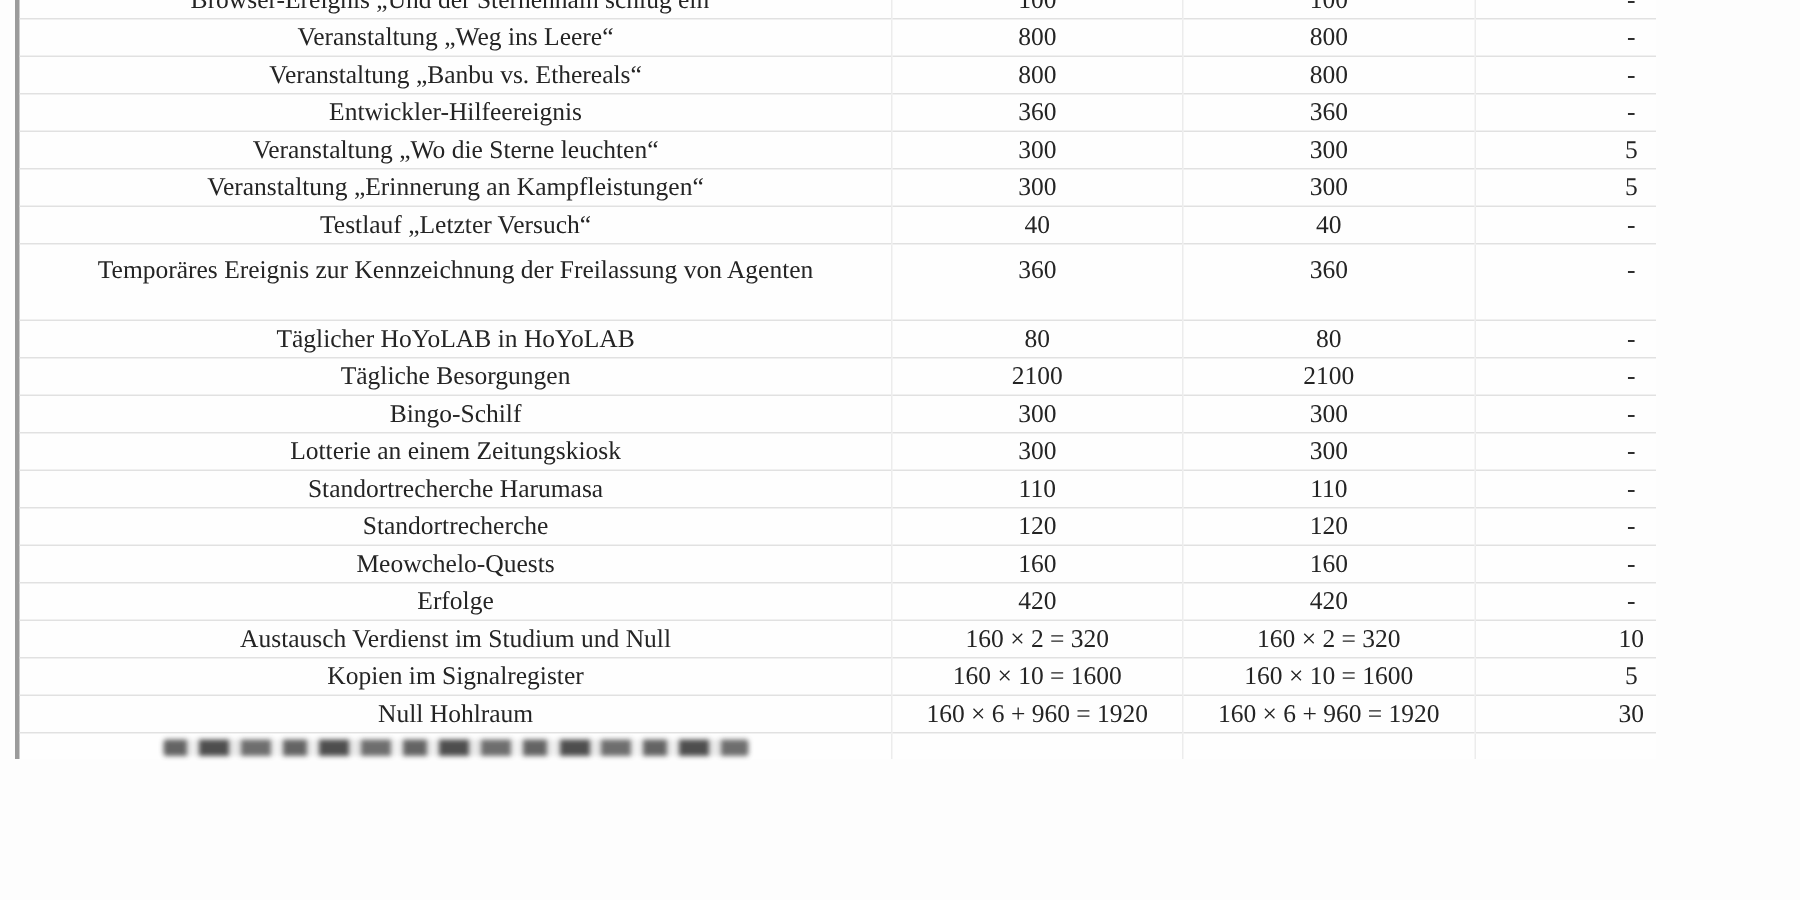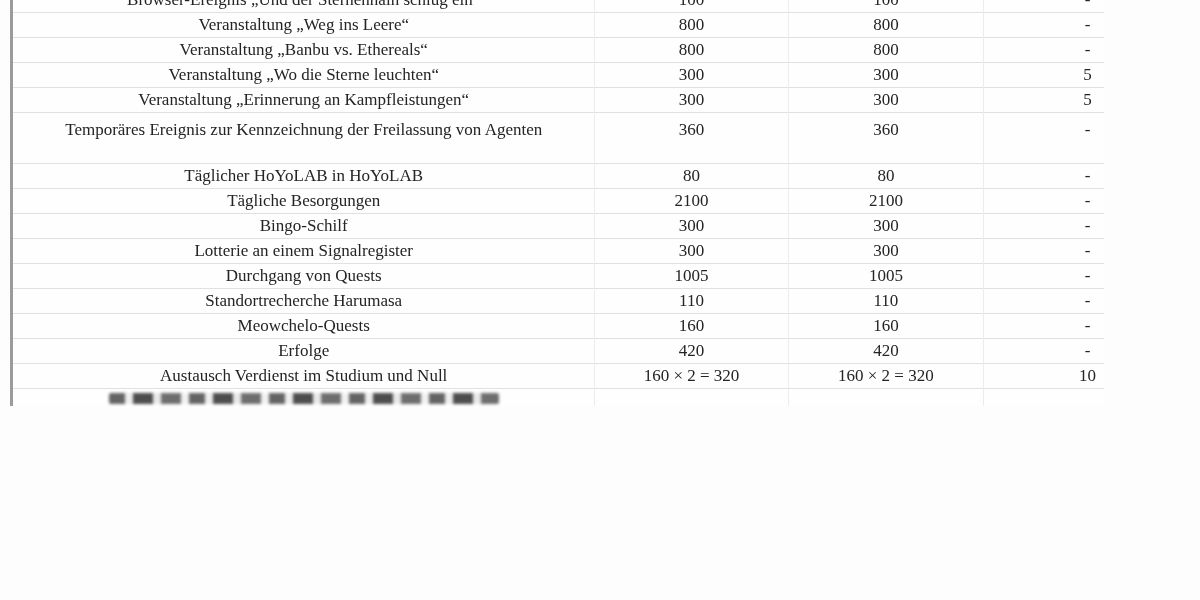--- a/index.html
+++ b/index.html
@@ -111,20 +111,34 @@
             </td>
             <td>
               <div class="val-inner">800</div>
             </td>
             <td>
               <div class="val-inner">-</div>
             </td>
           </tr>
           <tr>
             <td>
+              <div class="name-inner">Entwickler-Hilfeereignis</div>
+            </td>
+            <td>
+              <div class="val-inner">360</div>
+            </td>
+            <td>
+              <div class="val-inner">360</div>
+            </td>
+            <td>
+              <div class="val-inner">-</div>
+            </td>
+          </tr>
+          <tr>
+            <td>
               <div class="name-inner">Veranstaltung „Wo die Sterne leuchten“</div>
             </td>
             <td>
               <div class="val-inner">300</div>
             </td>
             <td>
               <div class="val-inner">300</div>
             </td>
             <td>
               <div class="val-inner">5</div>
@@ -137,20 +151,34 @@
             <td>
               <div class="val-inner">300</div>
             </td>
             <td>
               <div class="val-inner">300</div>
             </td>
             <td>
               <div class="val-inner">5</div>
             </td>
           </tr>
+          <tr>
+            <td>
+              <div class="name-inner">Testlauf „Letzter Versuch“</div>
+            </td>
+            <td>
+              <div class="val-inner">40</div>
+            </td>
+            <td>
+              <div class="val-inner">40</div>
+            </td>
+            <td>
+              <div class="val-inner">-</div>
+            </td>
+          </tr>
           <tr class="tall">
             <td>
               <div class="name-inner">Temporäres Ereignis zur Kennzeichnung der Freilassung von Agenten</div>
             </td>
             <td>
               <div class="val-inner">360</div>
             </td>
             <td>
               <div class="val-inner">360</div>
             </td>
@@ -195,41 +223,27 @@
             </td>
             <td>
               <div class="val-inner">300</div>
             </td>
             <td>
               <div class="val-inner">-</div>
             </td>
           </tr>
           <tr>
             <td>
-              <div class="name-inner">Lotterie an einem Signalregister</div>
-            </td>
-            <td>
-              <div class="val-inner">300</div>
-            </td>
-            <td>
-              <div class="val-inner">300</div>
-            </td>
-            <td>
-              <div class="val-inner">-</div>
-            </td>
-          </tr>
-          <tr>
-            <td>
-              <div class="name-inner">Durchgang von Quests</div>
-            </td>
-            <td>
-              <div class="val-inner">1005</div>
-            </td>
-            <td>
-              <div class="val-inner">1005</div>
+              <div class="name-inner">Lotterie an einem Zeitungskiosk</div>
+            </td>
+            <td>
+              <div class="val-inner">300</div>
+            </td>
+            <td>
+              <div class="val-inner">300</div>
             </td>
             <td>
               <div class="val-inner">-</div>
             </td>
           </tr>
           <tr>
             <td>
               <div class="name-inner">Standortrecherche Harumasa</div>
             </td>
             <td>
@@ -237,20 +251,34 @@
             </td>
             <td>
               <div class="val-inner">110</div>
             </td>
             <td>
               <div class="val-inner">-</div>
             </td>
           </tr>
           <tr>
             <td>
+              <div class="name-inner">Standortrecherche</div>
+            </td>
+            <td>
+              <div class="val-inner">120</div>
+            </td>
+            <td>
+              <div class="val-inner">120</div>
+            </td>
+            <td>
+              <div class="val-inner">-</div>
+            </td>
+          </tr>
+          <tr>
+            <td>
               <div class="name-inner">Meowchelo-Quests</div>
             </td>
             <td>
               <div class="val-inner">160</div>
             </td>
             <td>
               <div class="val-inner">160</div>
             </td>
             <td>
               <div class="val-inner">-</div>
@@ -275,20 +303,48 @@
               <div class="name-inner">Austausch Verdienst im Studium und Null</div>
             </td>
             <td>
               <div class="val-inner">160 × 2 = 320</div>
             </td>
             <td>
               <div class="val-inner">160 × 2 = 320</div>
             </td>
             <td>
               <div class="val-inner">10</div>
+            </td>
+          </tr>
+          <tr>
+            <td>
+              <div class="name-inner">Kopien im Signalregister</div>
+            </td>
+            <td>
+              <div class="val-inner">160 × 10 = 1600</div>
+            </td>
+            <td>
+              <div class="val-inner">160 × 10 = 1600</div>
+            </td>
+            <td>
+              <div class="val-inner">5</div>
+            </td>
+          </tr>
+          <tr>
+            <td>
+              <div class="name-inner">Null Hohlraum</div>
+            </td>
+            <td>
+              <div class="val-inner">160 × 6 + 960 = 1920</div>
+            </td>
+            <td>
+              <div class="val-inner">160 × 6 + 960 = 1920</div>
+            </td>
+            <td>
+              <div class="val-inner">30</div>
             </td>
           </tr>
           <tr>
             <td>
               <div class="smudge"></div>
             </td>
             <td>
               <div class="val-inner"></div>
             </td>
             <td>

